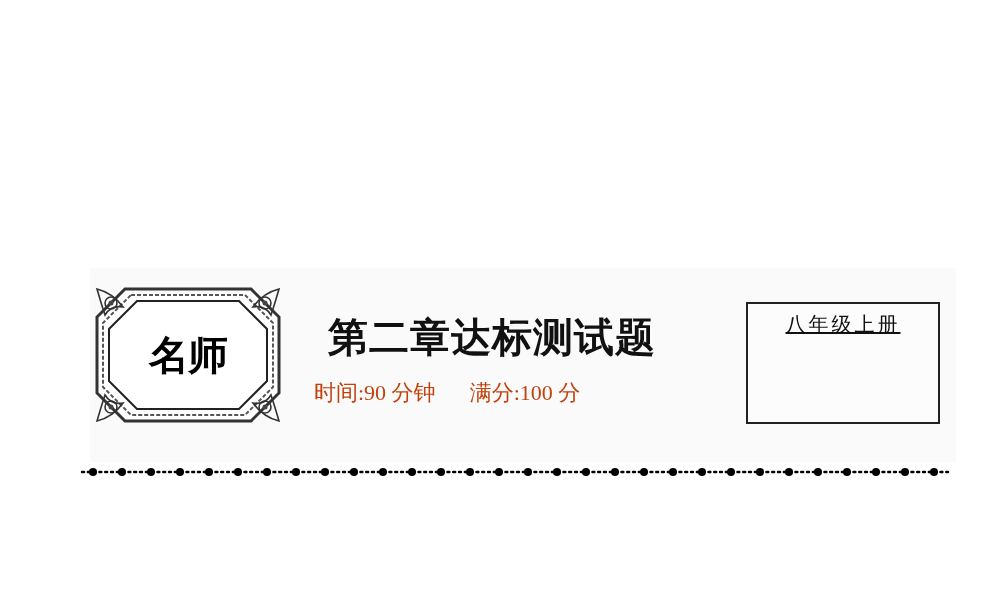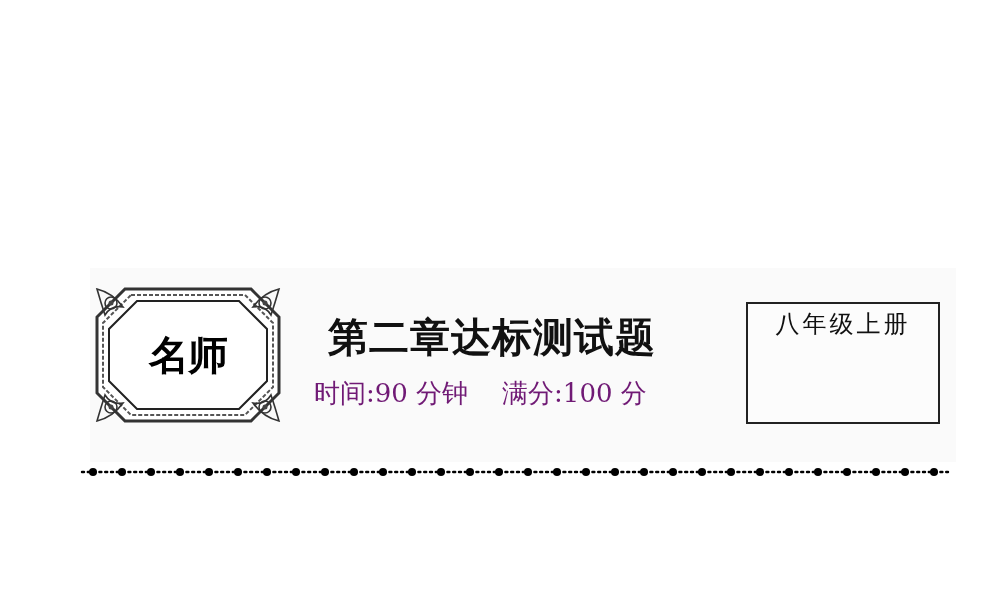--- a/index.html
+++ b/index.html
@@ -19,31 +19,31 @@
     position:absolute; left:0; top:0; width:190px; height:140px;
     display:flex; flex-direction:row; align-items:center; justify-content:center;
     font-family: "DejaVu Sans", "Liberation Sans", sans-serif; font-weight:bold;
     font-size:40px; line-height:44px; letter-spacing:-1px; color:#000;
   }
   .title {
     position:absolute; left:318px; top:313px; font-size:40px; font-weight:bold;
     letter-spacing:1px; white-space:nowrap; line-height:48px;margin-left:10px;
   }
   .meta {
-    position:absolute; left:314px; top:378px; font-size:26px; white-space:nowrap;
-    line-height:30px; color:#701a75;
+    position:absolute; left:314px; top:378px; font-size:22px; white-space:nowrap;
+    line-height:30px; color:#c2410c;font-family:Liberation Serif, serif;
   }
   .meta .gap { display:inline-block; width:34px; }
   .info-box {
     position:absolute; left:746px; top:302px; width:194px; height:122px;
     border:2px solid #222; box-sizing:border-box; background:#fcfcfc;
   }
   .info-row {
     height:39px; display:flex; align-items:center; justify-content:center;
-    font-size:24px; font-weight:bold; letter-spacing:5px; border-bottom:1px solid #555;
+    font-size:20px; font-weight:bold; letter-spacing:5px; border-bottom:1px solid #555;text-decoration:underline;
   }
   .info-row:last-child { border-bottom:none; height:40px; font-weight:normal; letter-spacing:3px; }
   .dotline {
     position:absolute; left:80px; top:466px; width:870px; height:12px;
   }
 </style>
 </head>
 <body>
 
 <div class="panel"></div>

